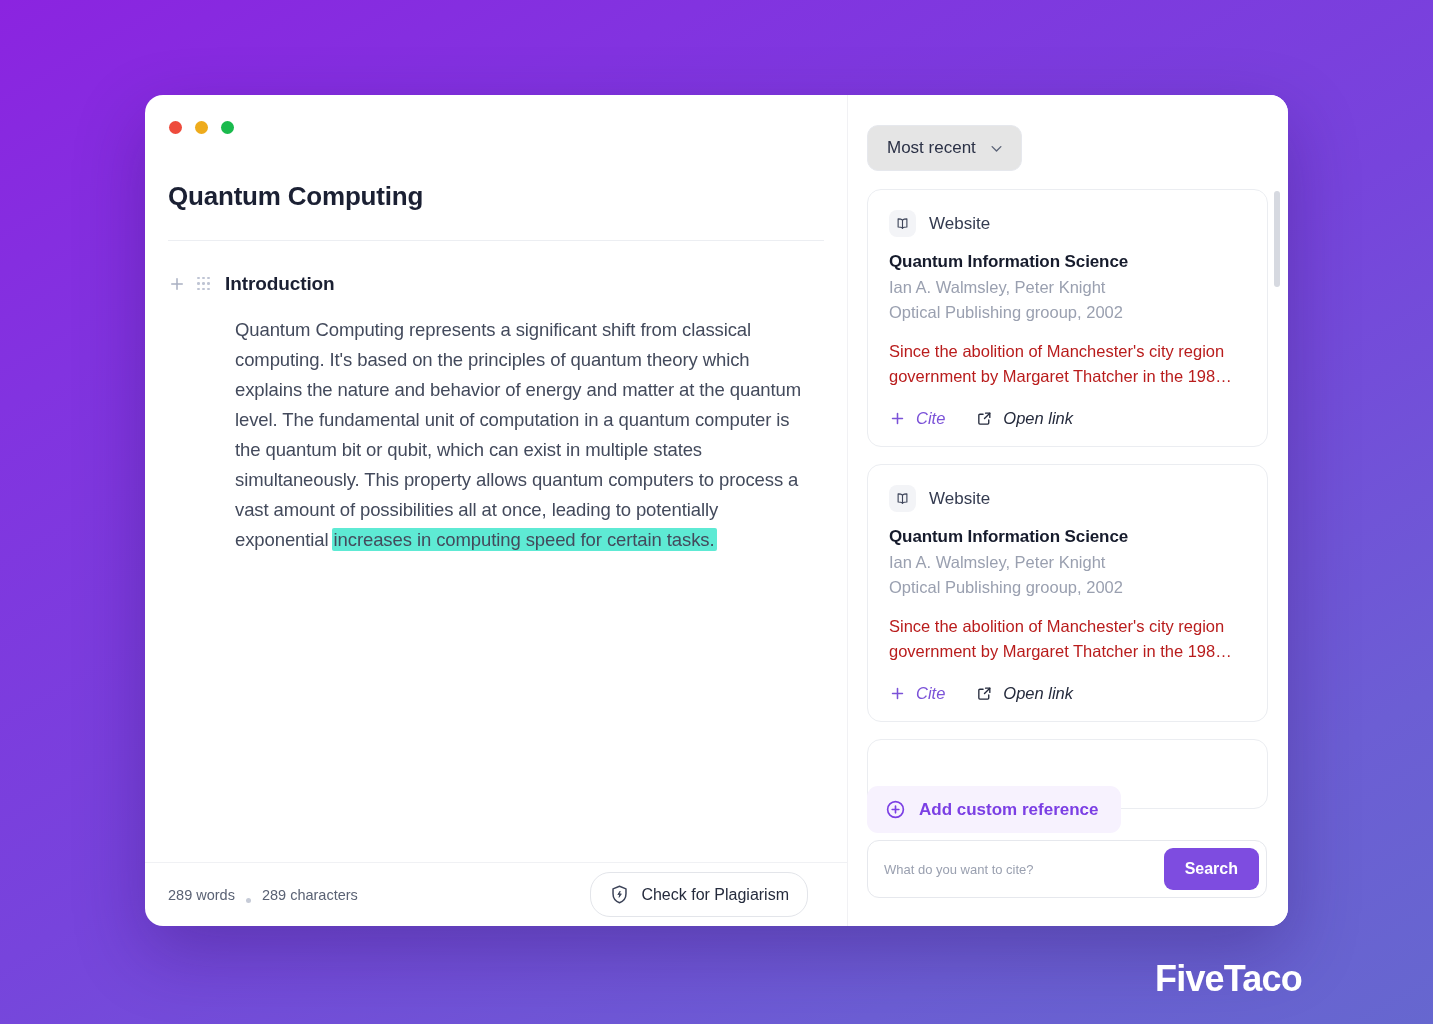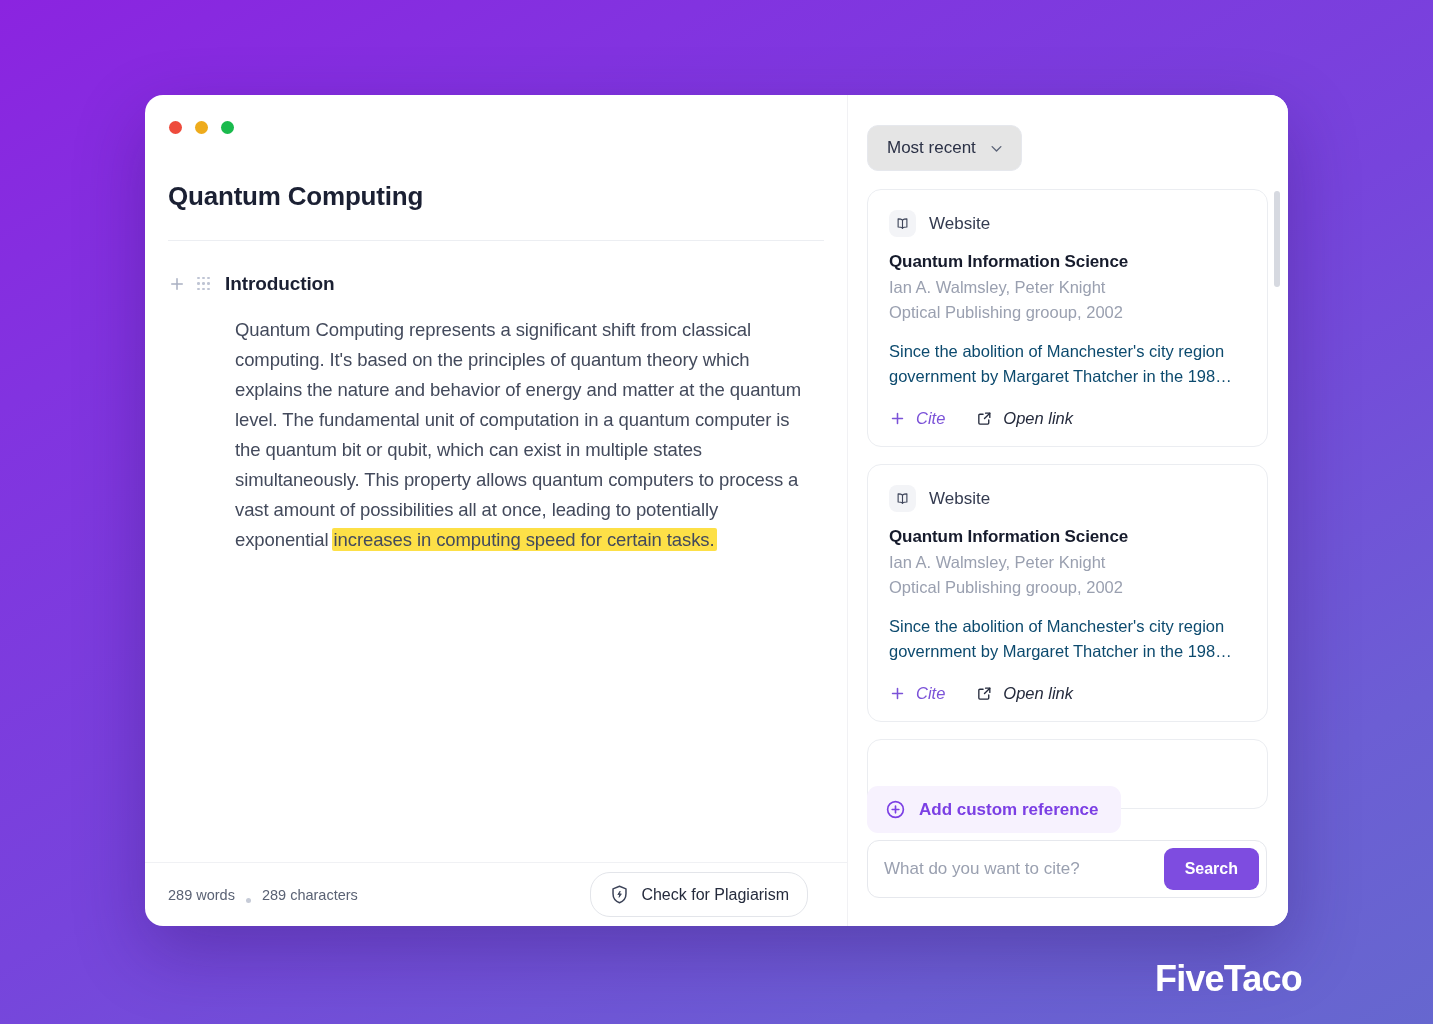--- a/index.html
+++ b/index.html
@@ -74,21 +74,21 @@
 
   #body-text {
     margin:20px 0 0 90px;
     width:580px;
     font-size:18.5px;
     line-height:30px;
     color:#434a5c;
     letter-spacing:-.1px;
   }
   #body-text .hl {
-    background:#fde047;
+    background:#5eead4;
     border-radius:2px;
     padding:1px 2px;
     margin-left:-2px;
   }
 
   #editor-footer {
     position:absolute;
     left:0; right:0; bottom:0;
     height:64px;
     border-top:1px solid #f0f1f4;
@@ -166,21 +166,21 @@
   }
   .ref-authors, .ref-publisher {
     margin-top:6px;
     font-size:16.5px;
     color:#9aa0b0;
   }
   .ref-snippet {
     margin-top:17px;
     font-size:16.5px;
     line-height:25px;
-    color:#0c4a6e;
+    color:#b91c1c;
   }
   .ref-actions {
     display:flex; align-items:center; gap:31px;
     margin-top:20px;
   }
   .ref-action {
     display:flex; align-items:center; gap:10px;
     font-size:16.5px;
     cursor:pointer;
     font-style:italic;
@@ -224,21 +224,21 @@
     border:1px solid #e6e8ed;
     border-radius:12px;
     background:#fff;
     display:flex; align-items:center;
     padding:7px 7px 7px 16px;
   }
   #cite-search-input {
     flex:1;
     border:none; outline:none;
     font-family:"Liberation Sans", sans-serif;
-    font-size:17px;
+    font-size:13px;
     color:#2b3146;
     background:transparent;
   }
   #cite-search-input::placeholder { color:#9aa0b0; }
   #search-button {
     border:none;
     background:#7e4ce0;
     color:#fff;
     font-family:"Liberation Sans", sans-serif;
     font-size:16px;

